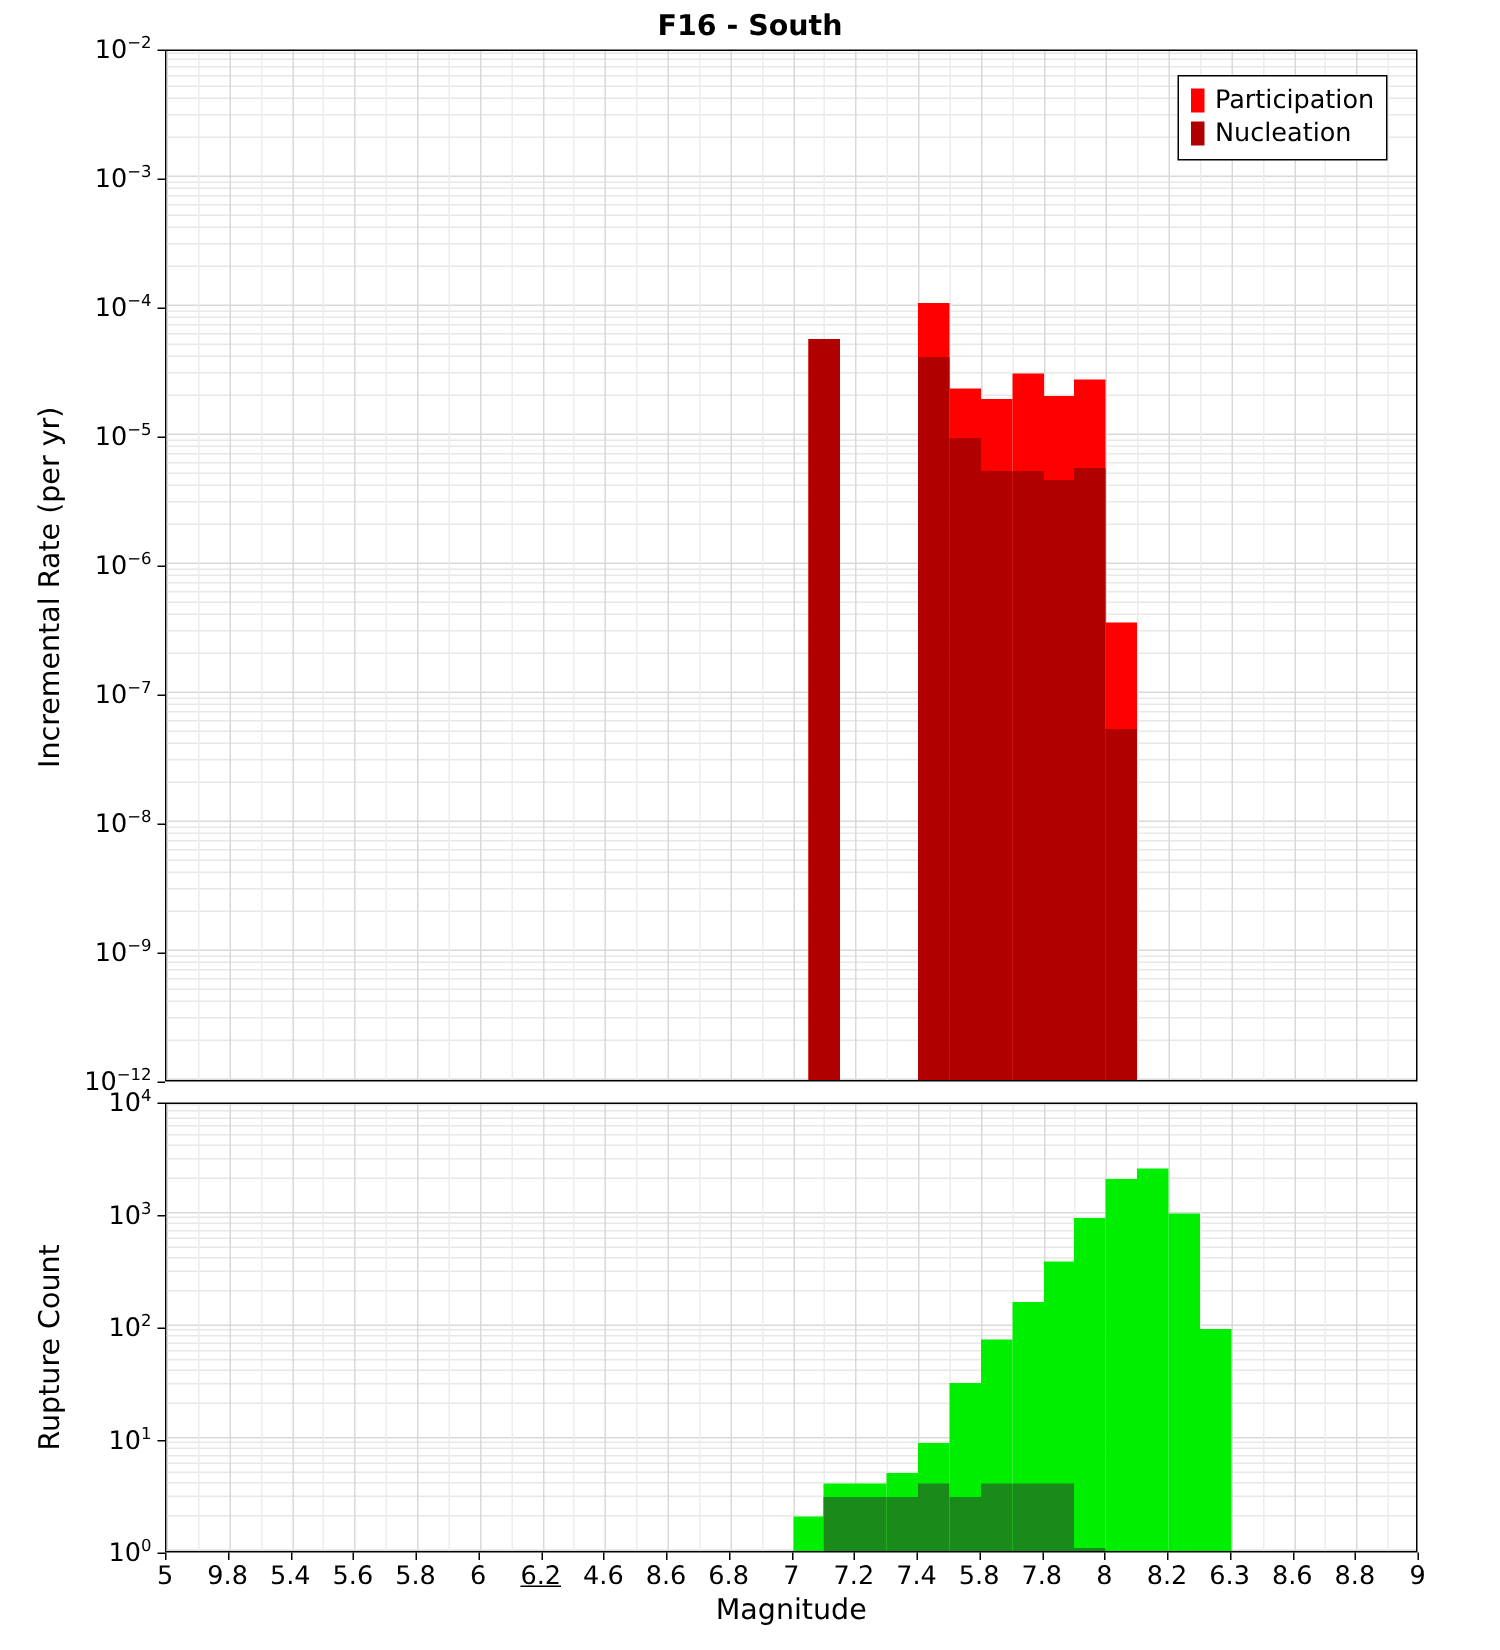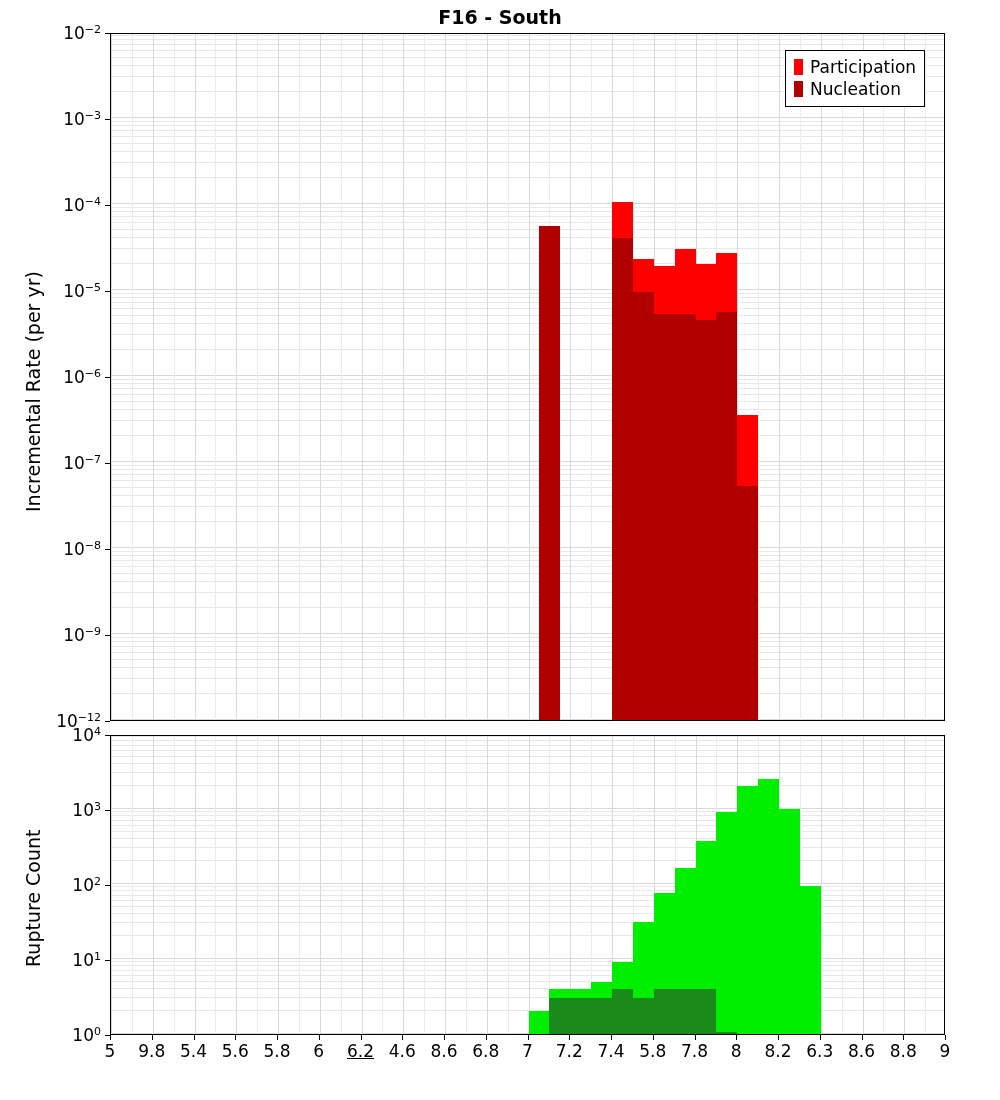--- a/index.html
+++ b/index.html
@@ -497,15 +497,16 @@
       <div class="tick-mark-x" style="left: 861.5px; top: 1035px;"></div>
       <div class="xtick-label" style="left: 861.5px; top: 1041px;">8.6</div>
       <div class="tick-mark-x" style="left: 903.25px; top: 1035px;"></div>
       <div class="xtick-label" style="left: 903.25px; top: 1041px;">8.8</div>
       <div class="tick-mark-x" style="left: 945px; top: 1035px;"></div>
       <div class="xtick-label" style="left: 945px; top: 1041px;">9</div>
     </div>
 
   <div class="axis-label-y" id="ylabel-bottom" style="left: 22px; top: 967px;">Rupture Count</div>
 
+  <div class="axis-label-x" id="xlabel" style="top:1062px;">Magnitude</div>
 
 
 </div>
 
 </body></html>

